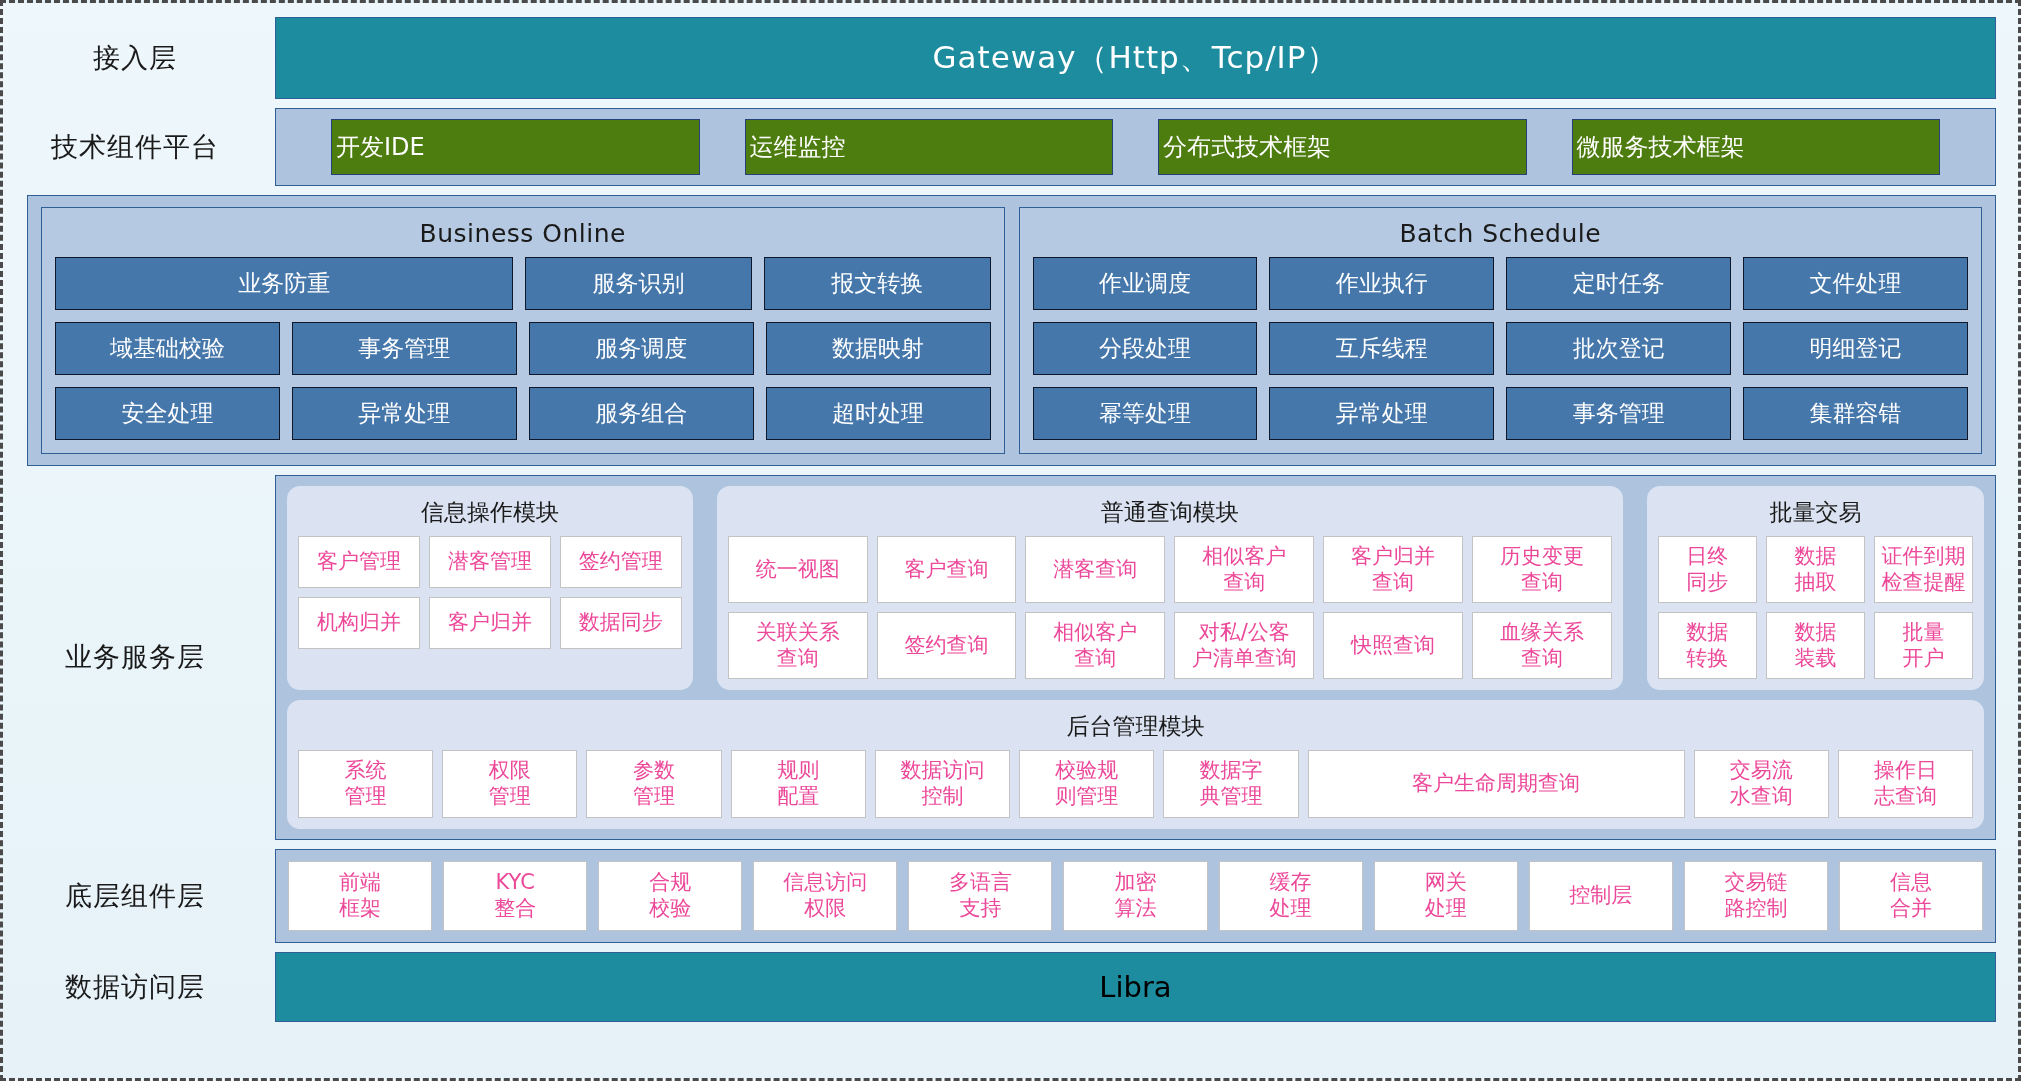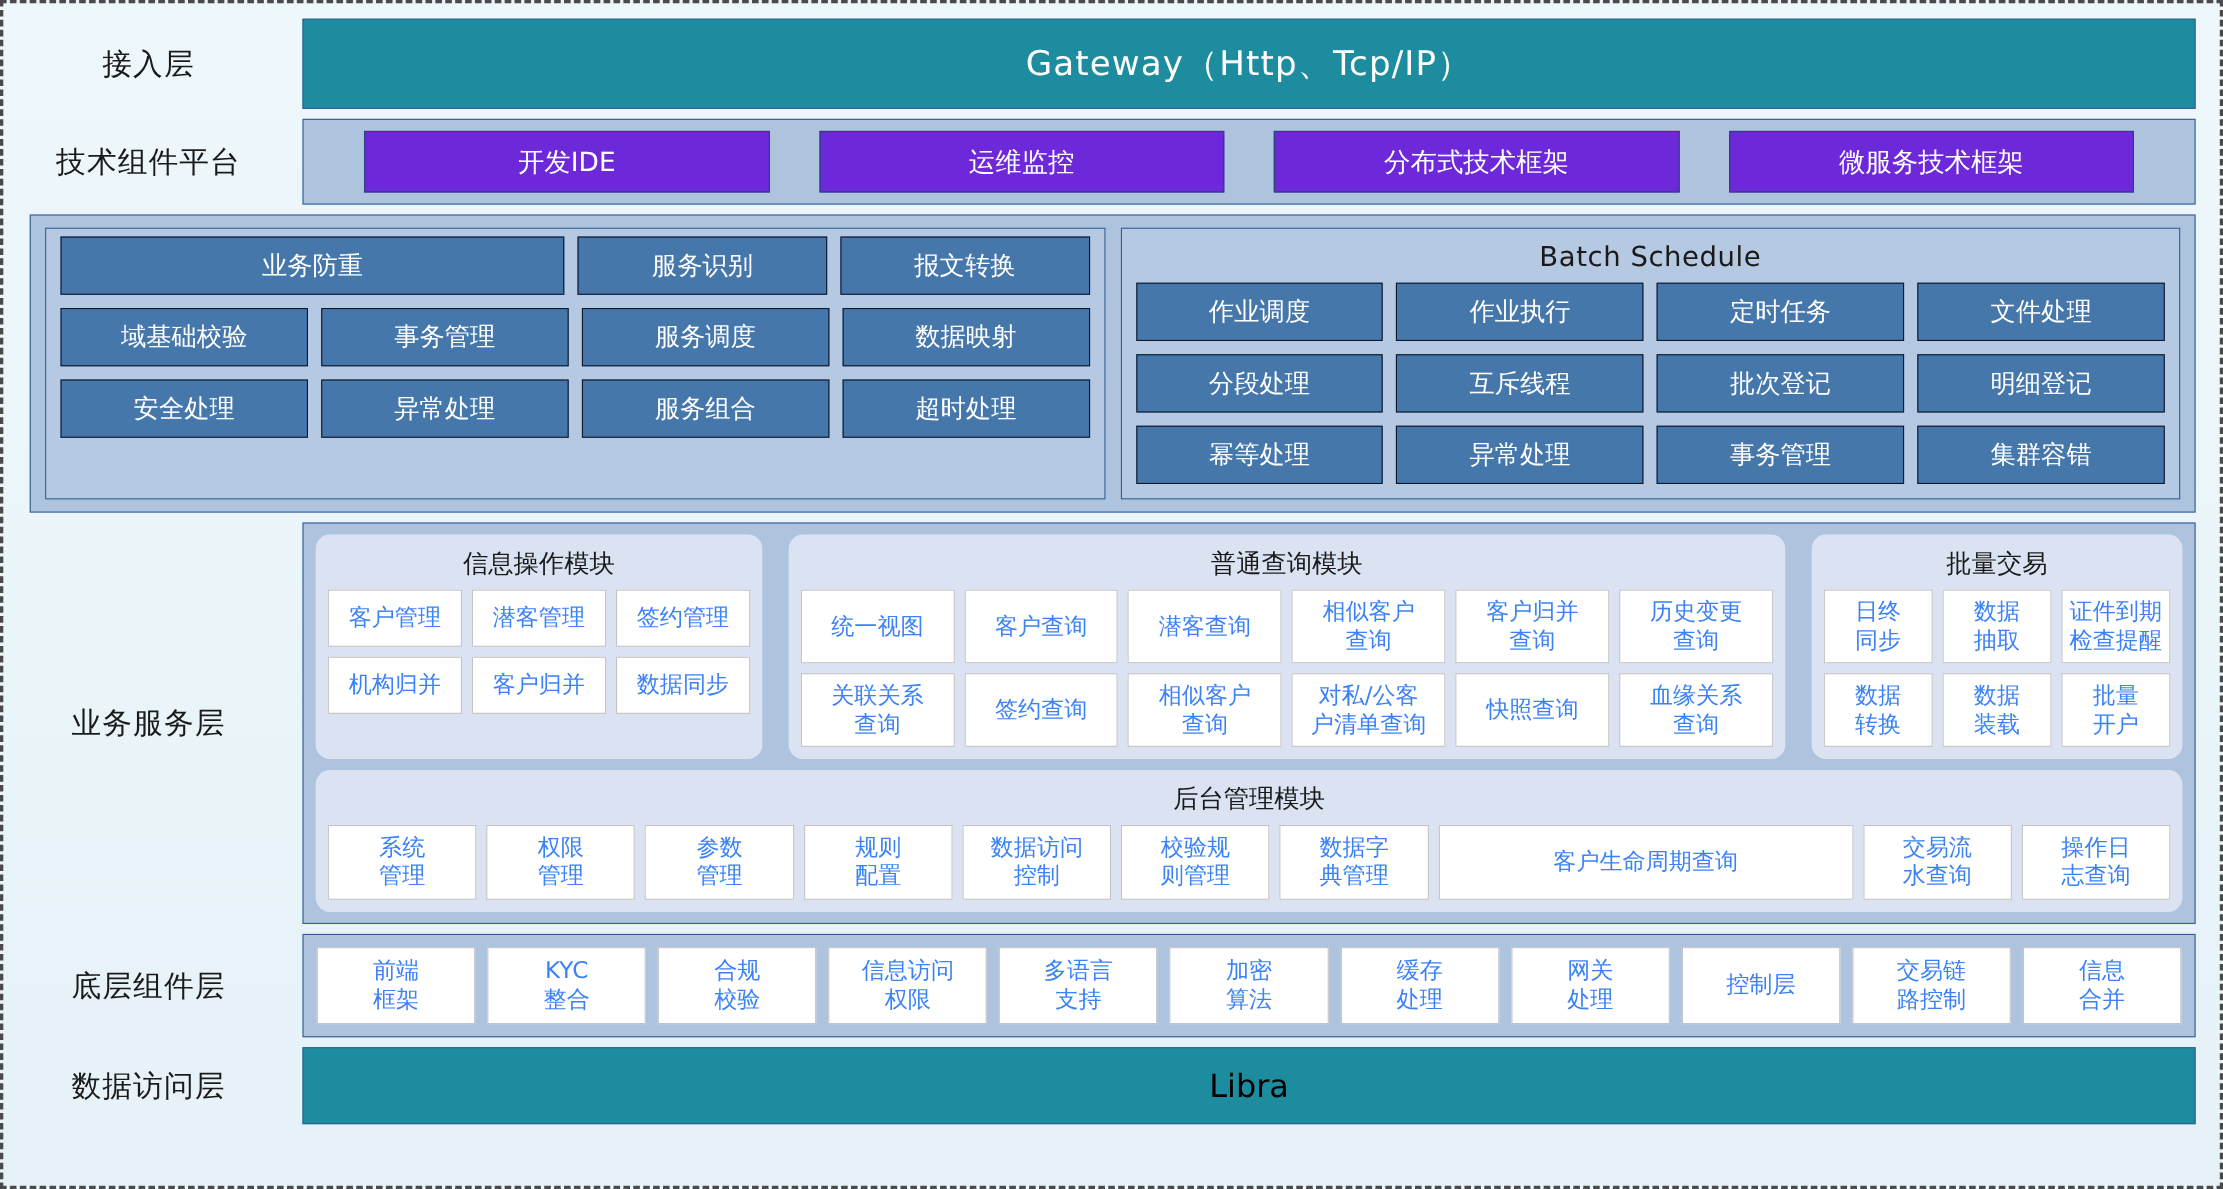--- a/index.html
+++ b/index.html
@@ -38,22 +38,22 @@
     color:#ffffff;font-size:31px;letter-spacing:1px;
     min-height:78px;
   }
   
   .techband{
     flex:1;background:#aec4de;border:1px solid #2f5f96;
     display:flex;align-items:center;justify-content:space-around;
     padding:10px 55px;box-sizing:border-box;gap:45px;min-height:62px;
   }
   .techbox{
-    flex:1;background:#6d28d9;border:1px solid #26407a;
-    color:#fff;font-size:24px;text-align:center;
+    flex:1;background:#4d7c0f;border:1px solid #26407a;
+    color:#fff;font-size:24px;text-align:left;
     padding:11px 4px;box-sizing:border-box;
   }
   
   .appband{
     flex:1;background:#aec4de;border:1px solid #2f5f96;
     display:flex;gap:14px;padding:11px 13px;box-sizing:border-box;
   }
   .fwgroup{
     background:#b6c9e2;border:1px solid #2f5f96;
     padding:7px 13px 13px 13px;box-sizing:border-box;
@@ -84,21 +84,21 @@
     display:flex;flex-direction:column;
   }
   .paneltitle{
     text-align:center;font-size:23px;color:#1a1a1a;
     padding:5px 0 8px 0;
   }
   .pgrid{display:flex;flex-direction:column;gap:9px;}
   .prow{display:flex;gap:9px;}
   .wcell{
     flex:1;background:#ffffff;border:1px solid #c3c3c3;
-    color:#3b82f6;font-size:21px;line-height:1.22;
+    color:#ec4899;font-size:21px;line-height:1.22;
     display:flex;align-items:center;justify-content:center;
     text-align:center;padding:7px 3px;box-sizing:border-box;
     min-height:52px;
   }
   .wcell.wide{flex:2.9;}
   
   .compband{
     flex:1;background:#aec4de;border:1px solid #2f5f96;
     display:flex;gap:11px;padding:11px 12px;box-sizing:border-box;
     align-items:stretch;
@@ -133,20 +133,21 @@
             <div class="techbox">分布式技术框架</div>
             <div class="techbox">微服务技术框架</div>
           </div>
       </div>
     </div>
 
     <div class="row" style="flex:0 0 270px;">
       <div class="rowbody">
         <div class="appband" id="app-band">
             <div class="fwgroup" style="flex: 1 1 0%;">
+              <div class="fwtitle">Business Online</div>
               <div class="fwgrid">
                 <div class="fwrow">
                   <div class="fwcell span2">业务防重</div>
                   <div class="fwcell">服务识别</div>
                   <div class="fwcell">报文转换</div>
                 </div>
                 <div class="fwrow">
                   <div class="fwcell">域基础校验</div>
                   <div class="fwcell">事务管理</div>
                   <div class="fwcell">服务调度</div>

